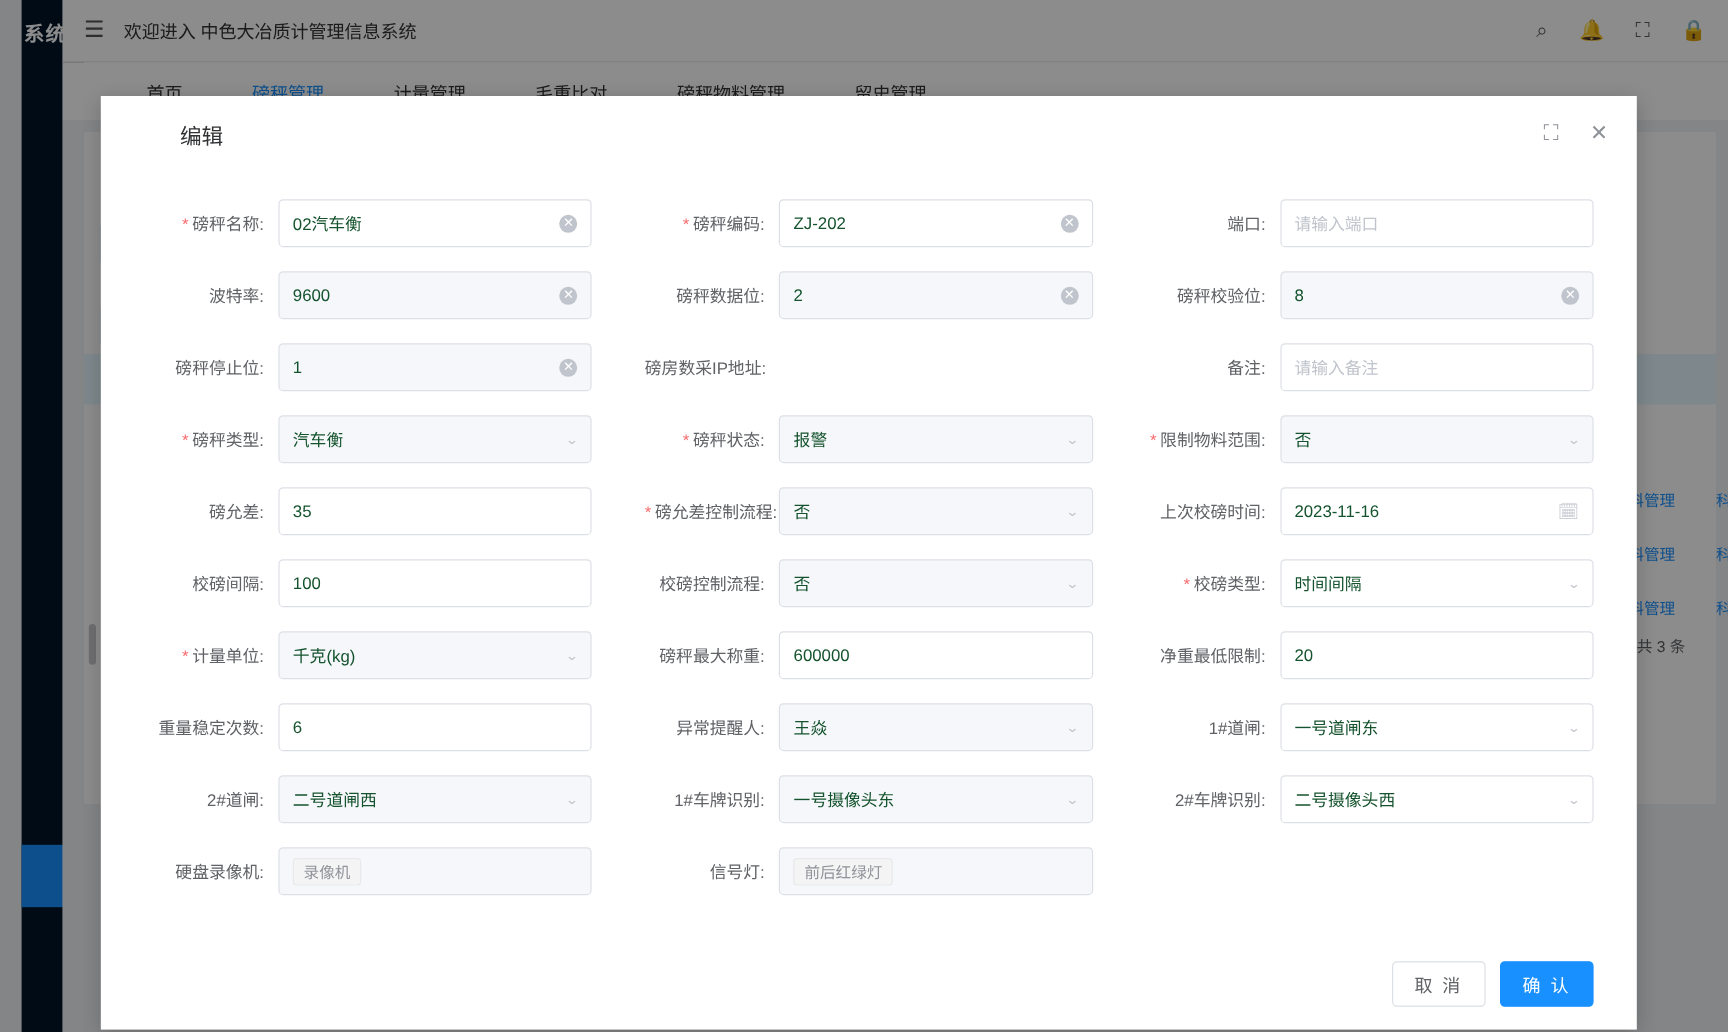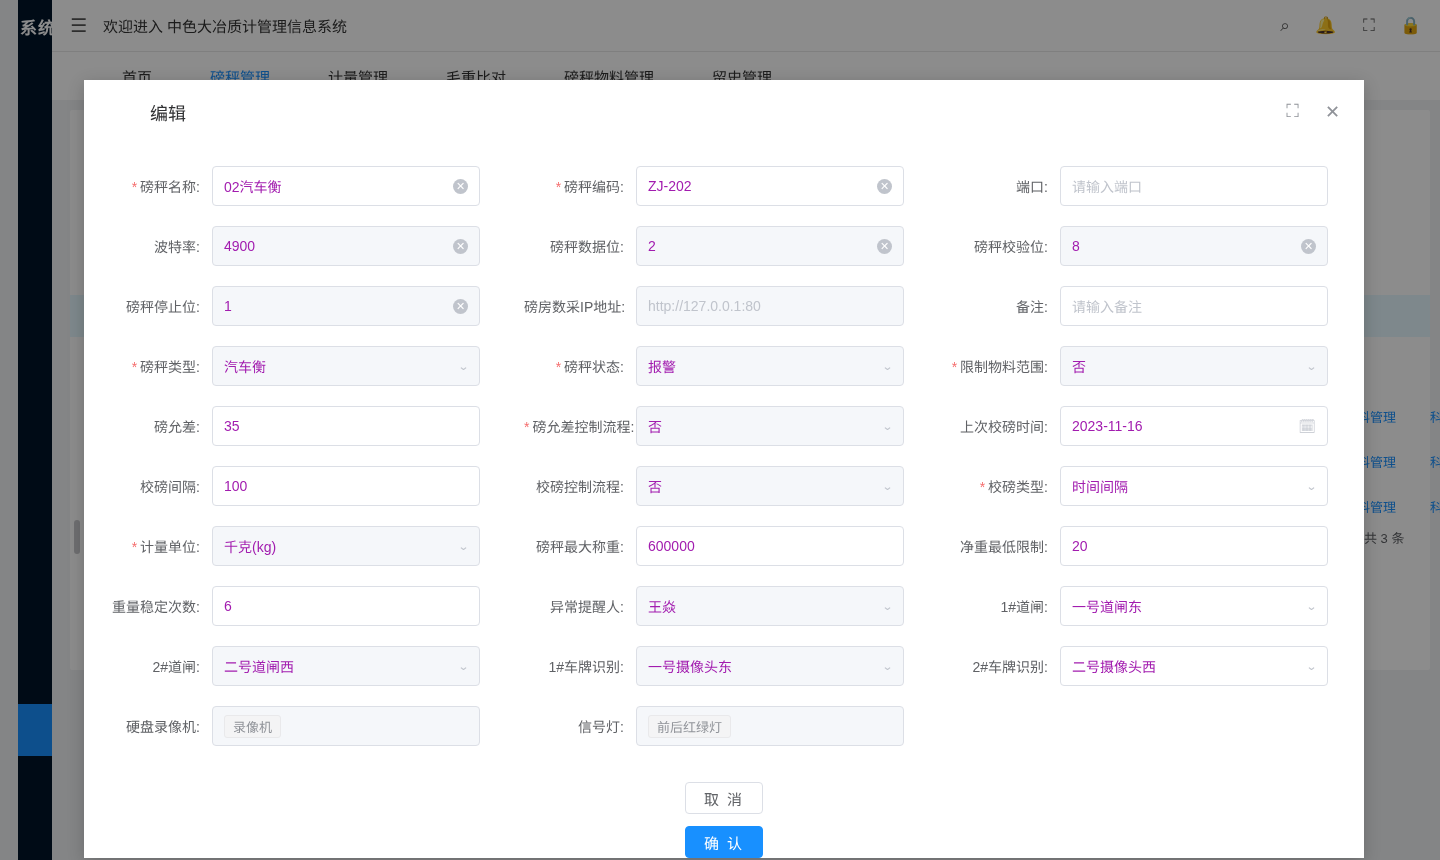--- a/index.html
+++ b/index.html
@@ -87,21 +87,21 @@
   .dialog-header {
     height: 64px; display: flex; align-items: center;
     padding: 0 24px 0 22px; border-bottom: 1px solid transparent; margin-left: 44px;
   }
   .dialog-title { font-size: 18px; color: #303133; }
   .dialog-header .spacer { flex: 1; }
   .dialog-header .hicon {
     font-size: 18px; color: #909399; margin-left: 26px; cursor: pointer;
   }
   .dialog-body {
-    flex: 1; padding: 12px 36px 0 16px; overflow: hidden;
+    flex: 1; padding: 12px 36px 0 36px; overflow: hidden;
   }
   .grid {
     display: grid;
     grid-template-columns: repeat(3, 1fr);
     column-gap: 44px;
     row-gap: 0px;
   }
   .form-item {
     display: flex; align-items: center; height: 60px;
   }
@@ -111,41 +111,41 @@
     flex: none;
   }
   .form-label .req { color: #f56c6c; margin-right: 3px; }
   .ctrl {
     flex: 1; height: 40px; position: relative;
     border: 1px solid #dcdfe6; border-radius: 4px; background: #fff;
     display: flex; align-items: center; padding: 0 11px;
   }
   .ctrl.filled-grey { background: #f5f7fa; }
   .ctrl .val {
-    font-size: 14px; color: #a21caf; white-space: nowrap; overflow: hidden;
+    font-size: 14px; color: #14532d; white-space: nowrap; overflow: hidden;
   }
   .ctrl .val.placeholder { color: #c0c4cc; }
   .ctrl .val.chip {
     background: #f4f4f5; border: 1px solid #e9e9eb; border-radius: 3px;
     padding: 1px 8px; color: #909399; font-size: 13px; text-align: right;
   }
   .ctrl .spacer { flex: 1; }
   .ctrl .clear-icon {
     width: 15px; height: 15px; border-radius: 50%; background: #c0c4cc;
     color: #fff; font-size: 11px; line-height: 15px; text-align: center;
     cursor: pointer; flex: none;
   }
   .ctrl .arrow-icon {
     color: #c0c4cc; font-size: 11px; flex: none; transform: scaleX(1.25);
   }
   .ctrl .cal-icon { color: #c0c4cc; font-size: 14px; flex: none; }
 
   .dialog-footer {
     height: 76px; display: flex; align-items: center; justify-content: flex-end;
-    padding: 0 36px; gap: 12px; flex-direction: column;
+    padding: 0 36px; gap: 12px;
   }
   .btn {
     height: 38px; min-width: 76px; border-radius: 4px;
     display: inline-flex; align-items: center; justify-content: center;
     font-size: 15px; cursor: pointer; letter-spacing: 2px; padding: 0 18px;
   }
   .btn-default { border: 1px solid #dcdfe6; background: #fff; color: #606266; }
   .btn-primary { background: #1890ff; border: 1px solid #1890ff; color: #fff; }
 </style>
 </head>
@@ -229,21 +229,21 @@
           <div class="form-item">
             <div class="form-label"><span>端口:</span></div>
             <div class="ctrl">
               <span class="val placeholder">请输入端口</span>
               <span class="spacer"></span>
             </div>
           </div>
           <div class="form-item">
             <div class="form-label"><span>波特率:</span></div>
             <div class="ctrl filled-grey">
-              <span class="val">4900</span>
+              <span class="val">9600</span>
               <span class="spacer"></span>
               <span class="clear-icon">✕</span>
             </div>
           </div>
           <div class="form-item">
             <div class="form-label"><span>磅秤数据位:</span></div>
             <div class="ctrl filled-grey">
               <span class="val">2</span>
               <span class="spacer"></span>
               <span class="clear-icon">✕</span>
@@ -260,24 +260,20 @@
           <div class="form-item">
             <div class="form-label"><span>磅秤停止位:</span></div>
             <div class="ctrl filled-grey">
               <span class="val">1</span>
               <span class="spacer"></span>
               <span class="clear-icon">✕</span>
             </div>
           </div>
           <div class="form-item">
             <div class="form-label"><span>磅房数采IP地址:</span></div>
-            <div class="ctrl filled-grey">
-              <span class="val placeholder">http://127.0.0.1:80</span>
-              <span class="spacer"></span>
-            </div>
           </div>
           <div class="form-item">
             <div class="form-label"><span>备注:</span></div>
             <div class="ctrl">
               <span class="val placeholder">请输入备注</span>
               <span class="spacer"></span>
             </div>
           </div>
           <div class="form-item">
             <div class="form-label"><span class="req">*</span><span>磅秤类型:</span></div>

